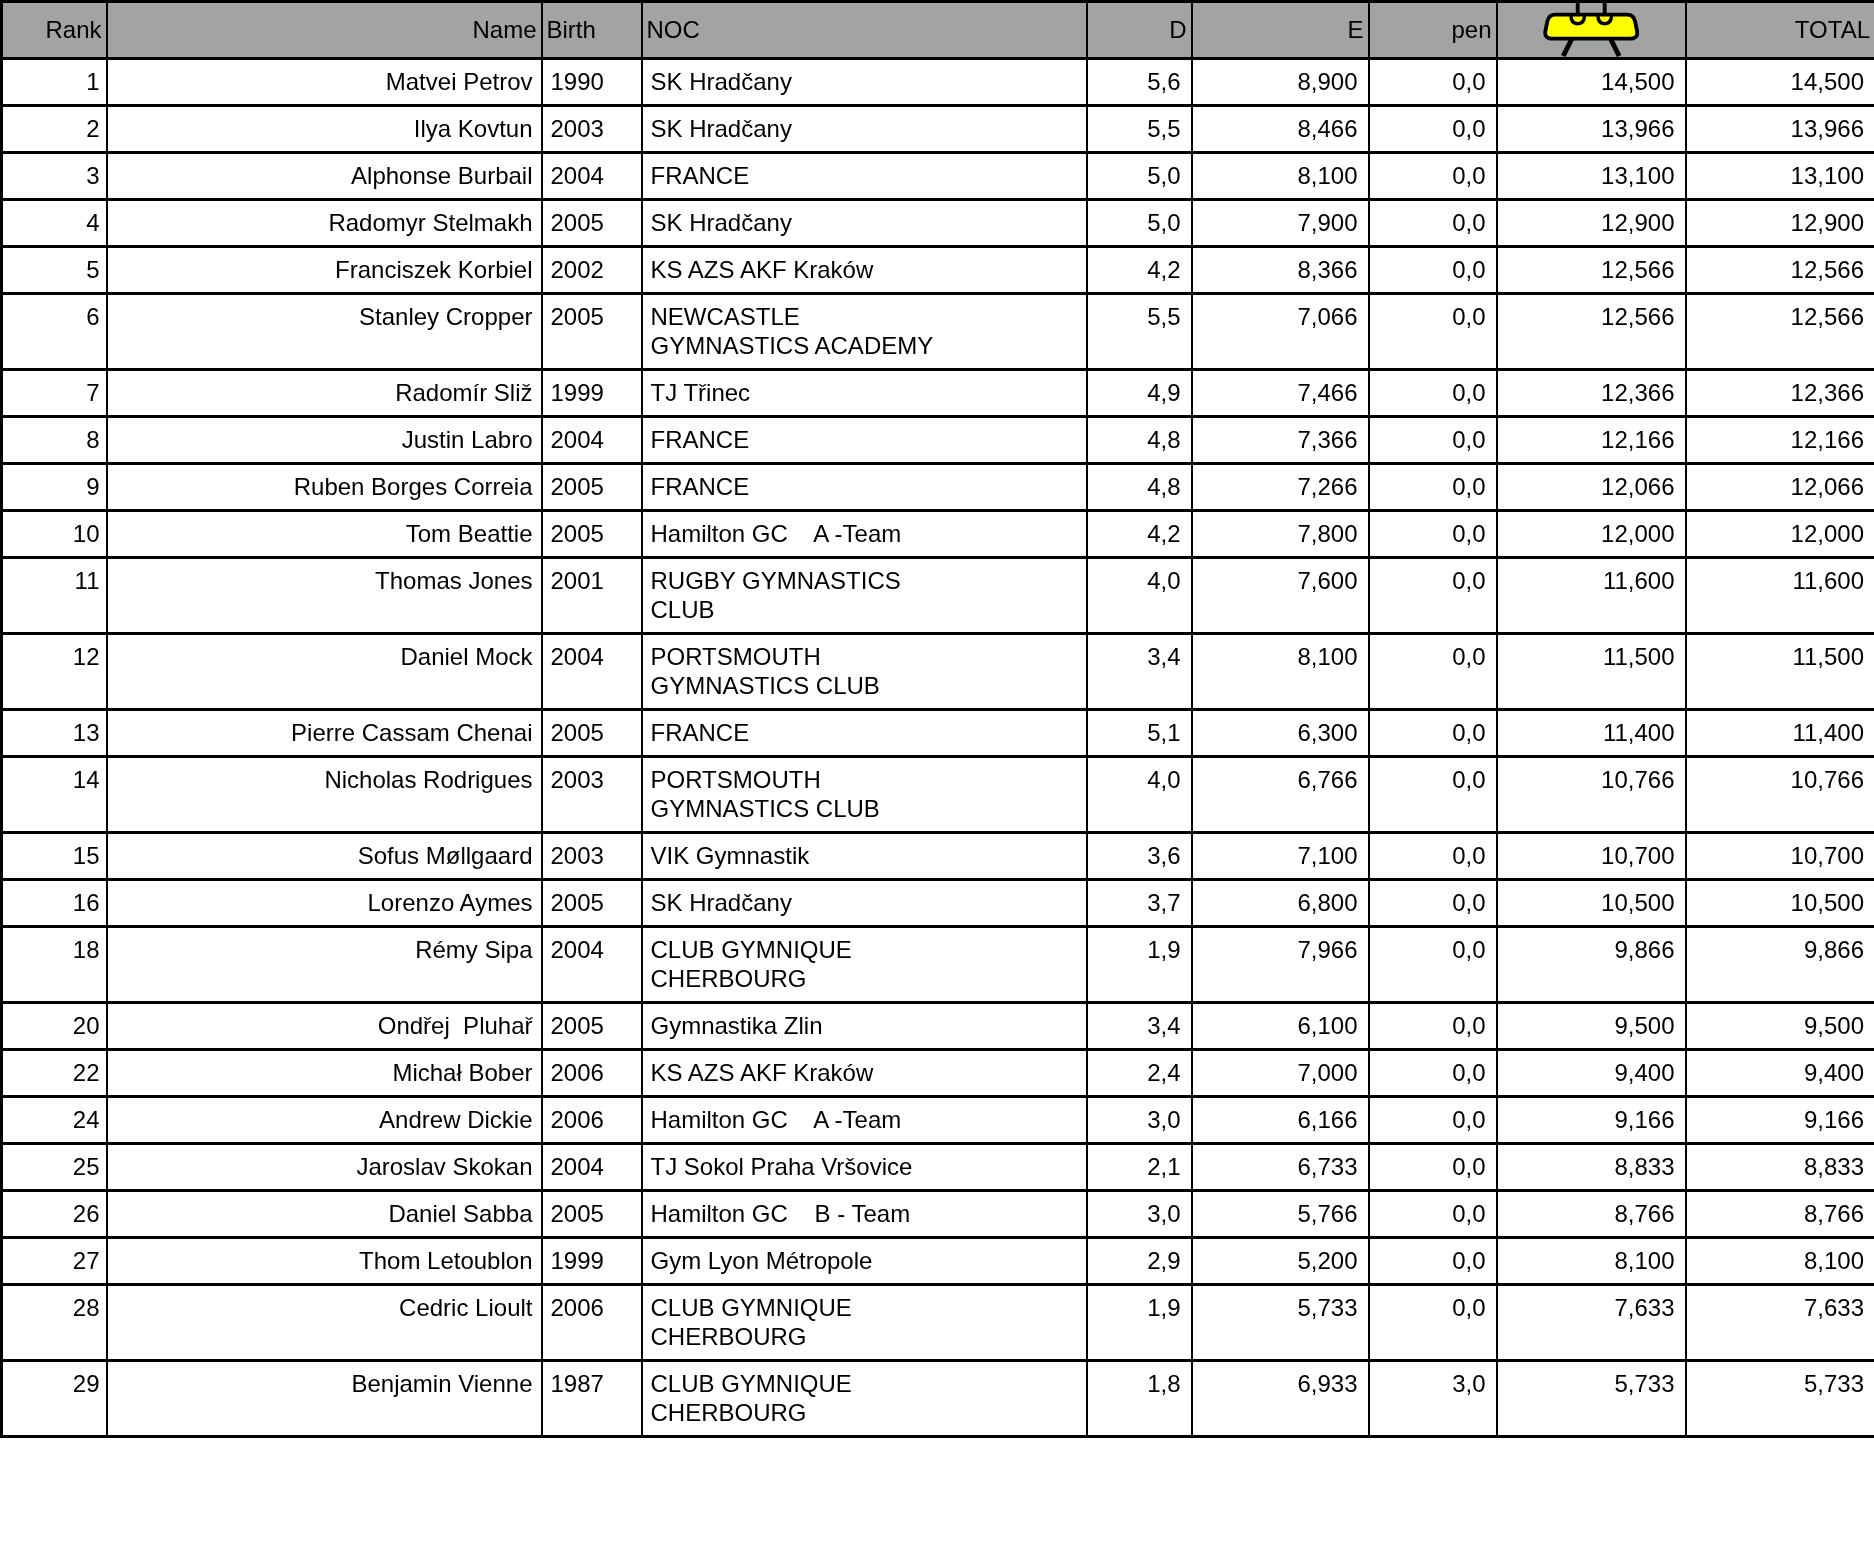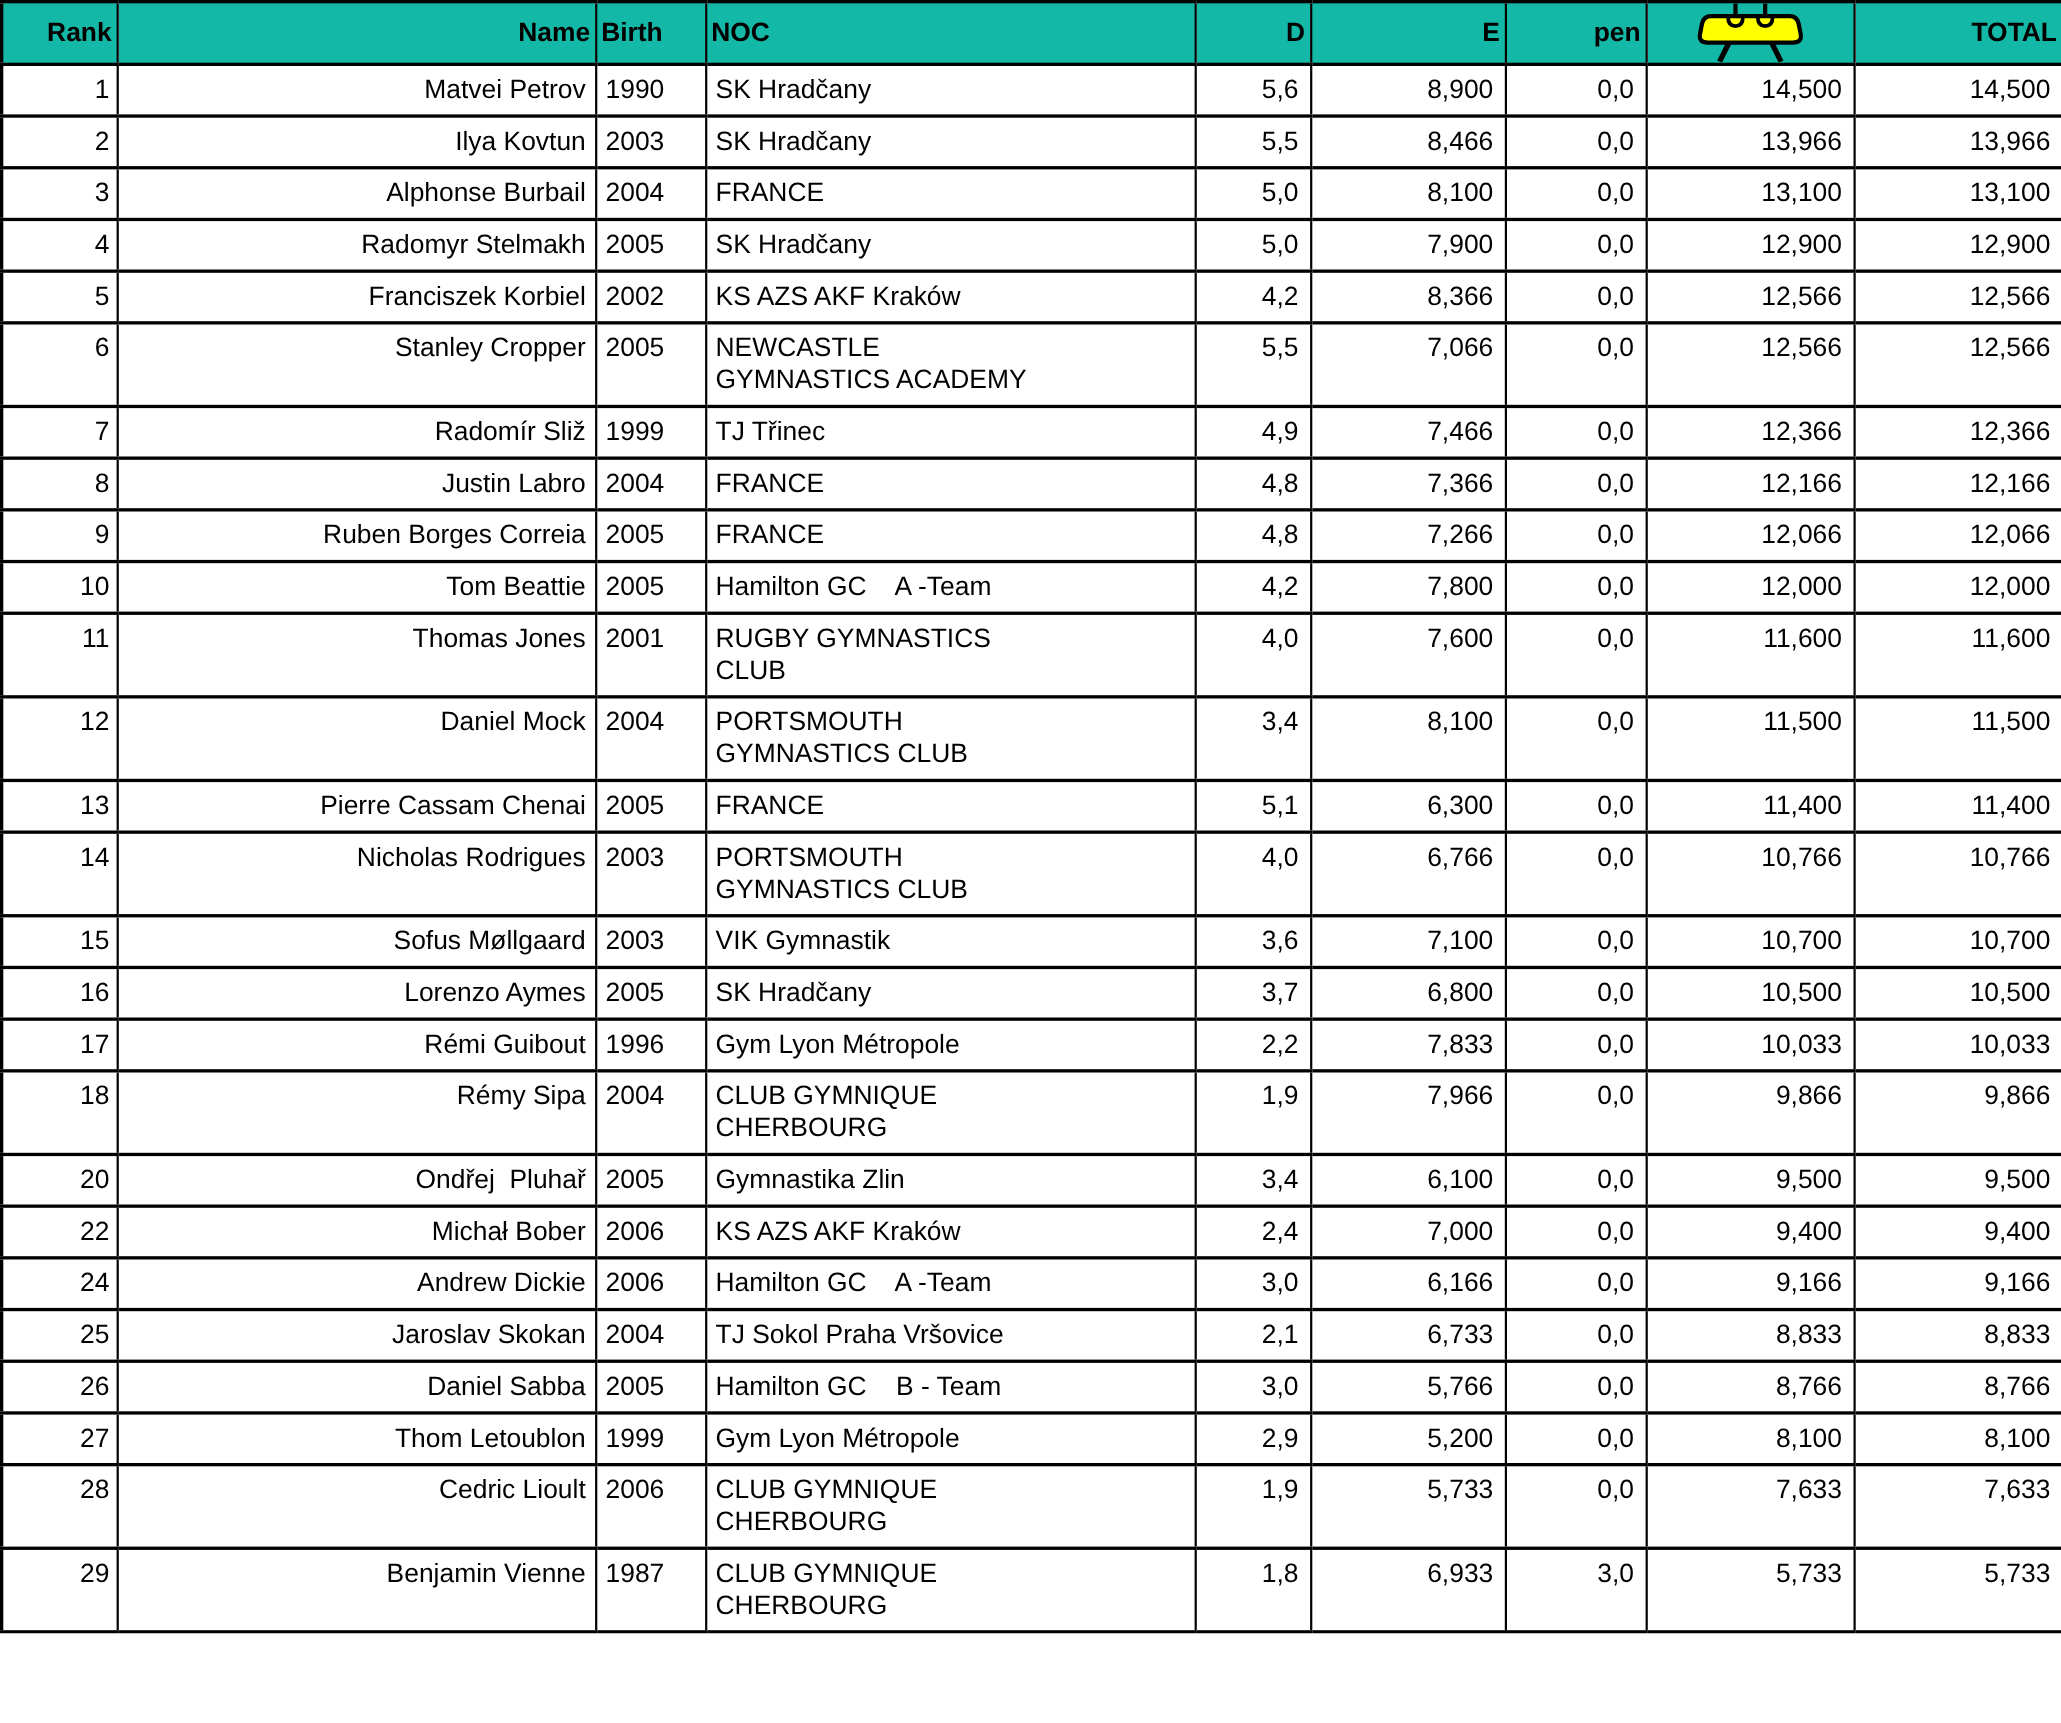--- a/index.html
+++ b/index.html
@@ -22,22 +22,22 @@
     border-left: 2px solid #000000;
     border-right: 2px solid #000000;
     border-top: 3px solid #000000;
     border-bottom: 3px solid #000000;
     font-size: 24px;
     color: #000000;
     overflow: hidden;
     vertical-align: top;
   }
   thead th {
-    background: #14b8a6;
-    font-weight: bold;
+    background: #a3a3a3;
+    font-weight: normal;
     text-align: center;
     height: 52px;
     vertical-align: middle;
     padding: 0 4px;
   }
   thead th.col-apparatus {
     padding: 0;
     vertical-align: top;
   }
   thead th.col-apparatus svg {
@@ -273,31 +273,20 @@
           <td class="col-name">Lorenzo Aymes</td>
           <td class="col-birth">2005</td>
           <td class="col-noc">SK Hradčany</td>
           <td class="col-d">3,7</td>
           <td class="col-e">6,800</td>
           <td class="col-pen">0,0</td>
           <td class="col-apparatus">10,500</td>
           <td class="col-total">10,500</td>
         </tr>
         <tr>
-          <td class="col-rank">17</td>
-          <td class="col-name">Rémi Guibout</td>
-          <td class="col-birth">1996</td>
-          <td class="col-noc">Gym Lyon Métropole</td>
-          <td class="col-d">2,2</td>
-          <td class="col-e">7,833</td>
-          <td class="col-pen">0,0</td>
-          <td class="col-apparatus">10,033</td>
-          <td class="col-total">10,033</td>
-        </tr>
-        <tr>
           <td class="col-rank">18</td>
           <td class="col-name">Rémy Sipa</td>
           <td class="col-birth">2004</td>
           <td class="col-noc">CLUB GYMNIQUE
 CHERBOURG</td>
           <td class="col-d">1,9</td>
           <td class="col-e">7,966</td>
           <td class="col-pen">0,0</td>
           <td class="col-apparatus">9,866</td>
           <td class="col-total">9,866</td>

